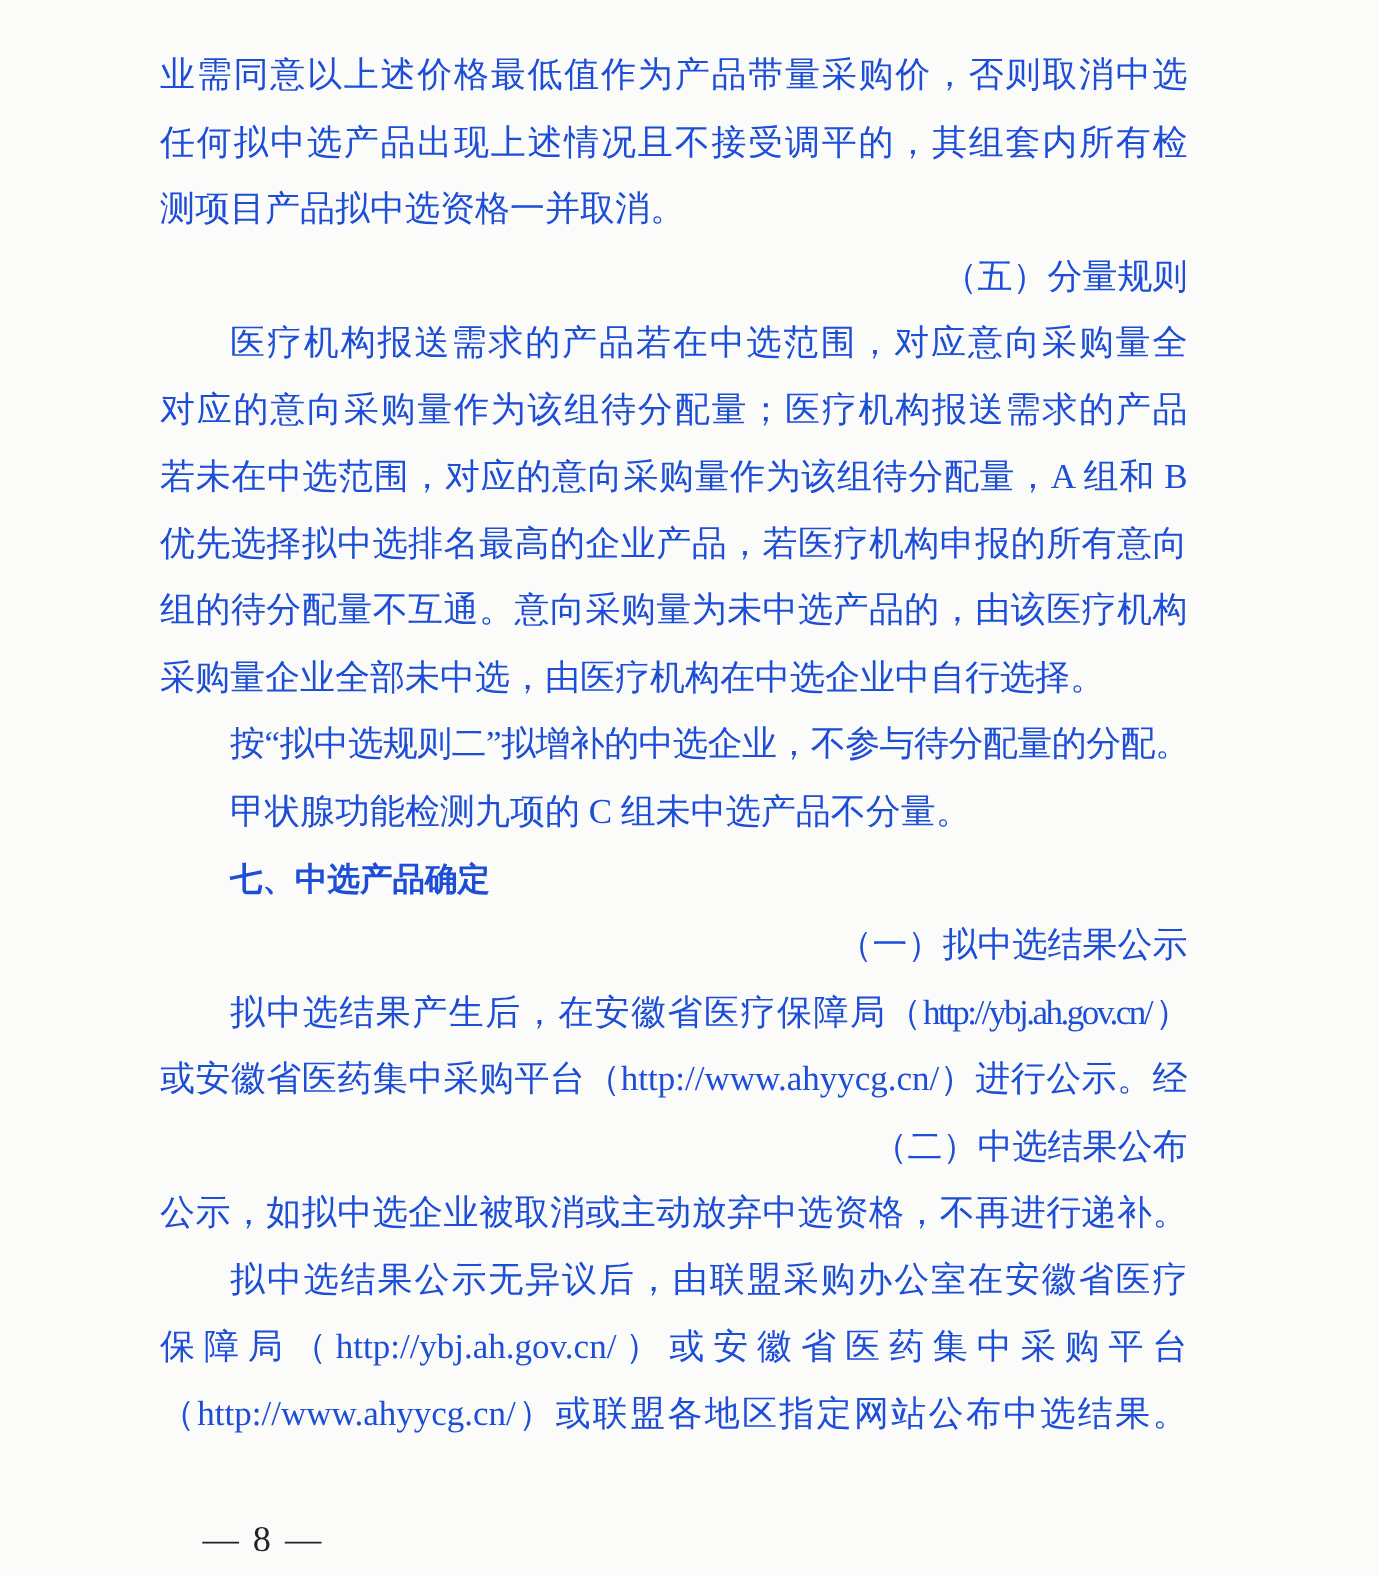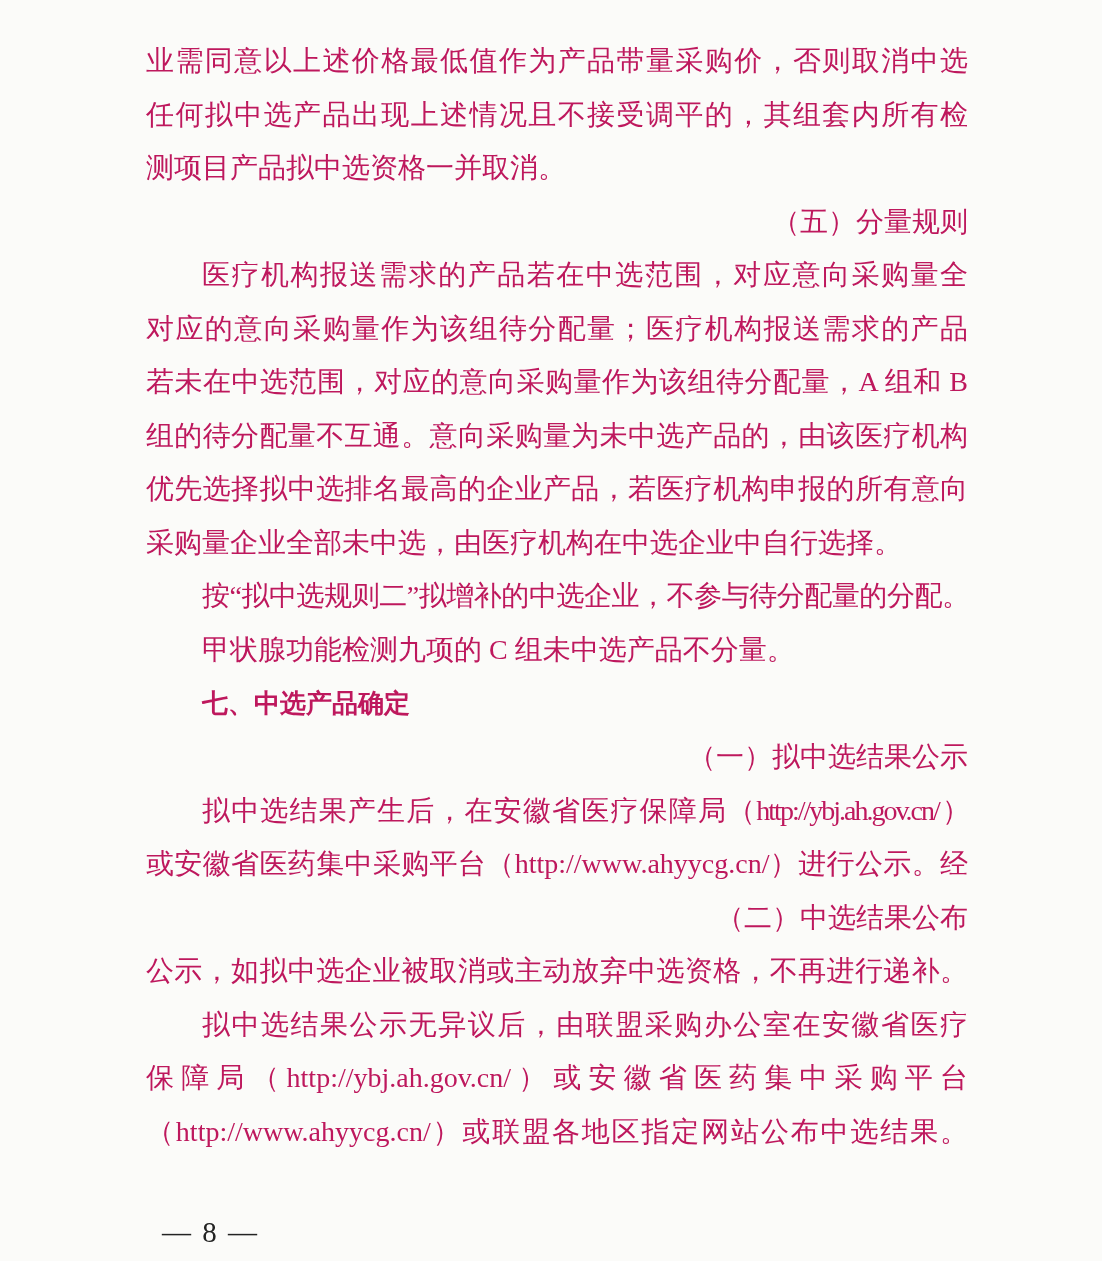--- a/index.html
+++ b/index.html
@@ -8,24 +8,24 @@
   }
   body {
     width: 1102px;
     height: 1261px;
     background: #fbfbf9;
     position: relative;
     overflow: hidden;
   }
   .doc {
     position: absolute;
-    left: 146px;
+    left: 128px;
     top: 34px;
     width: 822px;
-    color: #be185d;
+    color: #1d4ed8;
     font-family: "Liberation Serif", "DejaVu Serif", serif;
     font-size: 28px;
   }
   .ln {
     height: 53.55px;
     line-height: 53.55px;
     white-space: normal;
   }
   
   .j {
@@ -66,22 +66,22 @@
 <body>
 
 <div class="doc">
   <div class="ln j">业需同意以上述价格最低值作为产品带量采购价，否则取消中选</div>
   <div class="ln j">任何拟中选产品出现上述情况且不接受调平的，其组套内所有检</div>
   <div class="ln">测项目产品拟中选资格一并取消。</div>
   <div class="ln ind sub">（五）分量规则</div>
   <div class="ln ind j">医疗机构报送需求的产品若在中选范围，对应意向采购量全</div>
   <div class="ln j">对应的意向采购量作为该组待分配量；医疗机构报送需求的产品</div>
   <div class="ln j">若未在中选范围，对应的意向采购量作为该组待分配量，A 组和 B</div>
+  <div class="ln j">优先选择拟中选排名最高的企业产品，若医疗机构申报的所有意向</div>
   <div class="ln j">组的待分配量不互通。意向采购量为未中选产品的，由该医疗机构</div>
-  <div class="ln j">优先选择拟中选排名最高的企业产品，若医疗机构申报的所有意向</div>
   <div class="ln">采购量企业全部未中选，由医疗机构在中选企业中自行选择。</div>
   <div class="ln ind tight j">按“拟中选规则二”拟增补的中选企业，不参与待分配量的分配。</div>
   <div class="ln ind">甲状腺功能检测九项的 C 组未中选产品不分量。</div>
   <div class="ln ind hd">七、中选产品确定</div>
   <div class="ln ind sub">（一）拟中选结果公示</div>
   <div class="ln ind tight j">拟中选结果产生后，在安徽省医疗保障局（http://ybj.ah.gov.cn/）</div>
   <div class="ln j">或安徽省医药集中采购平台（http://www.ahyycg.cn/）进行公示。经</div>
   <div class="ln ind sub">（二）中选结果公布</div>
   <div class="ln j">公示，如拟中选企业被取消或主动放弃中选资格，不再进行递补。</div>
   <div class="ln ind j">拟中选结果公示无异议后，由联盟采购办公室在安徽省医疗</div>

